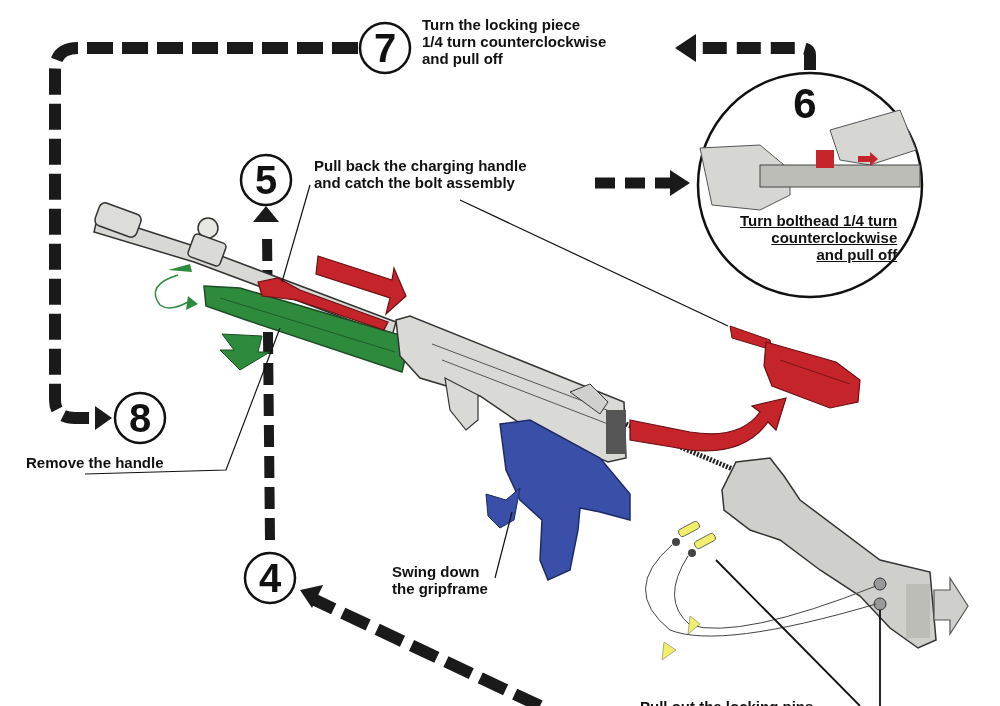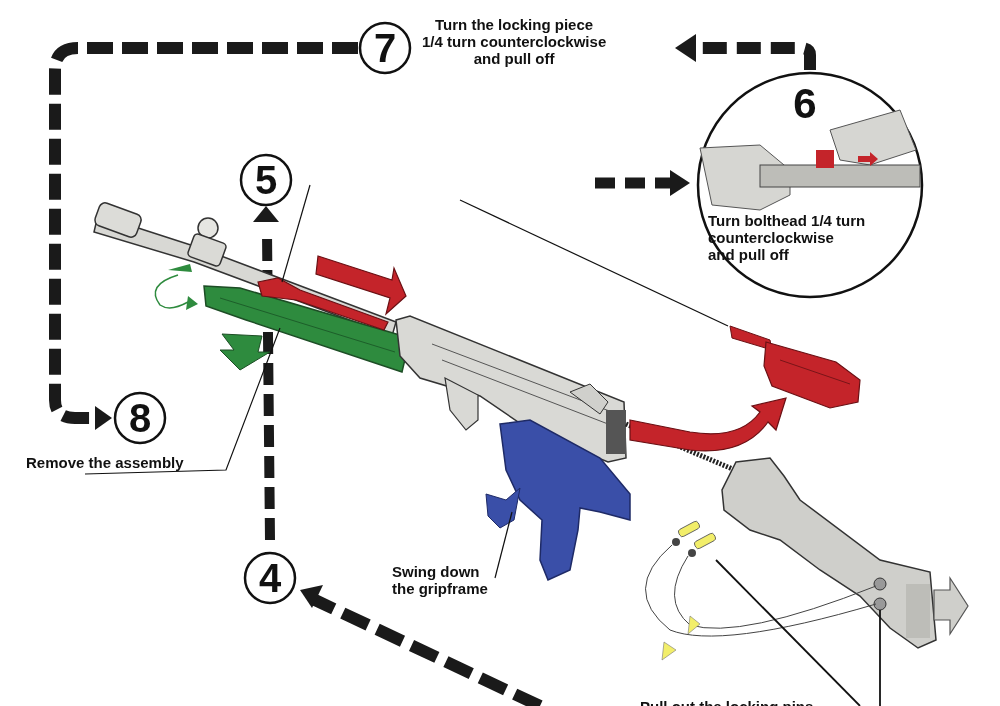--- a/index.html
+++ b/index.html
@@ -130,23 +130,25 @@
     <text class="num" x="140" y="432" font-size="40" text-anchor="middle">8</text>
   </g>
   <g>
     <circle cx="270" cy="578" r="25" fill="#fff" stroke="#111" stroke-width="2.5"></circle>
     <text class="num" x="270" y="592" font-size="40" text-anchor="middle">4</text>
   </g>
   <text class="num" x="805" y="118" font-size="42" text-anchor="middle">6</text>
 </svg>
 
 
-<div class="lbl" style="left:422px; top:16px;text-align:center;">Turn the locking piece
+<div class="lbl" style="left:422px; top:16px;">Turn the locking piece
 1/4 turn counterclockwise
 and pull off</div>
-<div class="lbl" style="left:708px; top:212px; text-align:left;">Turn bolthead 1/4 turn
+<div class="lbl" style="left:314px; top:157px;">Pull back the charging handle
+and catch the bolt assembly</div>
+<div class="lbl" style="left:740px; top:212px; text-align:right;text-decoration:underline;">Turn bolthead 1/4 turn
 counterclockwise
 and pull off</div>
-<div class="lbl" style="left:26px; top:454px;">Remove the assembly</div>
+<div class="lbl" style="left:26px; top:454px;">Remove the handle</div>
 <div class="lbl" style="left:392px; top:563px;">Swing down
 the gripframe</div>
 <div class="lbl" style="left:640px; top:698px;">Pull out the locking pins</div>
 </div>
 
 </body></html>

